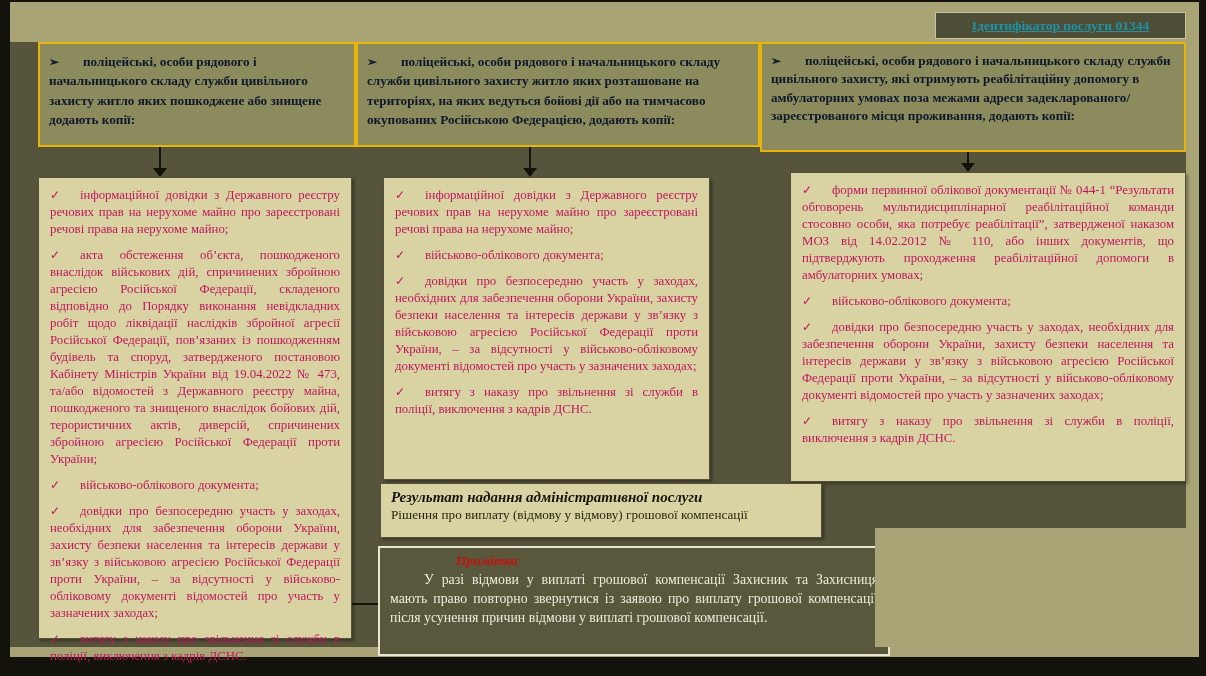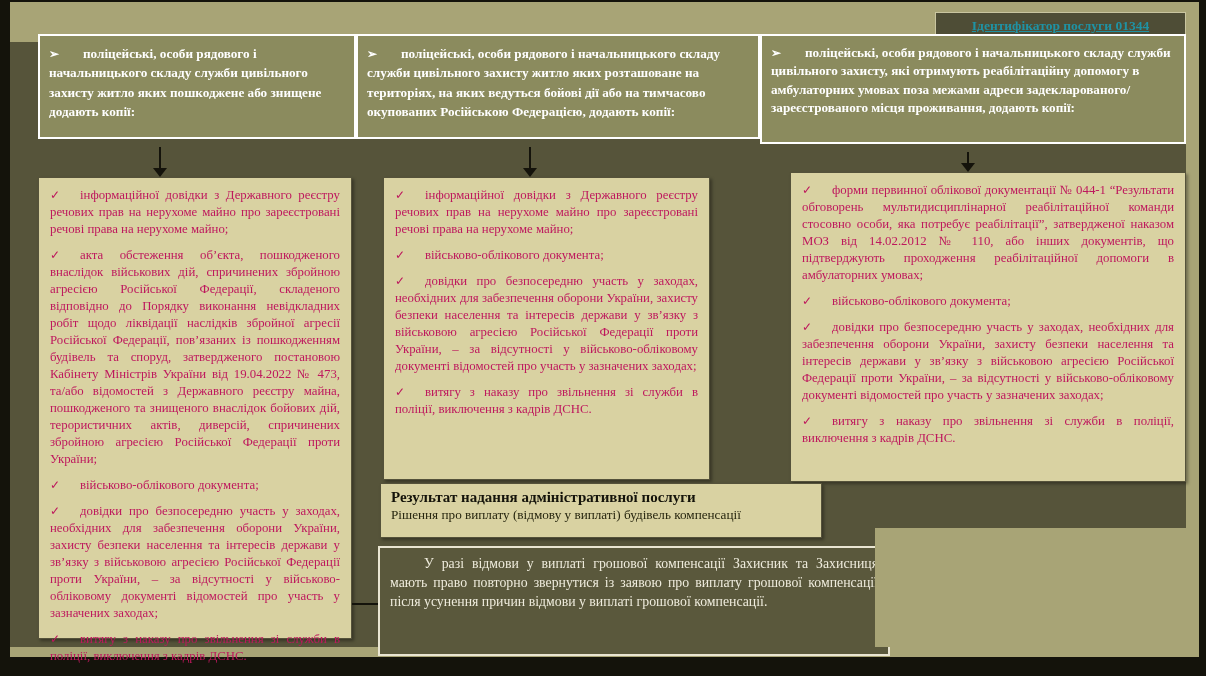--- a/index.html
+++ b/index.html
@@ -10,22 +10,22 @@
   .slide { position:absolute; left:10px; top:2px; width:1189px; height:655px; background:#a8a476; }
   .panel { position:absolute; left:10px; top:42px; width:1176px; height:605px; background:#56543a; }
   .logo-area { position:absolute; left:875px; top:528px; width:311px; height:119px; background:#a8a476; }
 
   
   .ident-box { position:absolute; left:935px; top:12px; width:251px; height:27px;
     background:#4e4d36; border:1px solid #c9c5a0; display:flex; align-items:center; justify-content:center; }
   .ident-link { color:#1f92a4; font-weight:bold; font-size:13.5px; text-decoration:underline; cursor:pointer; }
 
   
-  .hdr { position:absolute; top:34px; background:#8b8b5e; border:2px solid #ffffff;
-    color:#ffffff; font-weight:bold; font-size:13.2px; line-height:1.45; padding:8px 9px 6px 9px; text-align:left; }
+  .hdr { position:absolute; top:42px; background:#8b8b5e; border:2px solid #eab308;
+    color:#0f172a; font-weight:bold; font-size:13.2px; line-height:1.45; padding:8px 9px 6px 9px; text-align:left; }
   .hdr-1 { left:38px;  width:318px; height:105px; }
   .hdr-2 { left:356px; width:404px; height:105px; }
   .hdr-3 { left:760px; width:426px; height:110px; line-height:1.40; }
   .pointer { display:inline-block; width:34px; font-size:12px; }
 
   
   .arrow { position:absolute; width:14px; }
   .arrow .stem { position:absolute; left:6px; top:0; width:2px; background:#14130b; }
   .arrow .head { position:absolute; left:0; width:0; height:0;
     border-left:7px solid transparent; border-right:7px solid transparent; border-top:9px solid #14130b; }
@@ -37,21 +37,21 @@
   .cbox-1 { left:38px;  top:177px; width:314px; height:462px; }
   .cbox-2 { left:383px; top:177px; width:327px; height:303px; }
   .cbox-3 { left:790px; top:172px; width:396px; height:310px; }
   .item { margin-bottom:9px; }
   .item:last-child { margin-bottom:0; }
   .check { display:inline-block; width:30px; font-size:12px; }
 
   
   .result-box { position:absolute; left:380px; top:483px; width:442px; height:55px;
     background:#d9d2a2; border:1px solid #55523a; box-shadow:2px 2px 3px rgba(0,0,0,0.35); padding:5px 10px; }
-  .result-title { font-weight:bold; font-size:15px; color:#14130a; }
+  .result-title { font-weight:bold; font-size:15px; color:#14130a;font-style:italic; }
   .result-body { font-size:13.2px; color:#27260f; margin-top:1px; }
 
   
   .note-box { position:absolute; left:378px; top:546px; width:512px; height:110px;
     background:#5a583c; border:2px solid #e9e5d2; padding:5px 10px 5px 10px; }
   .note-title { color:#cb0f0f; font-weight:bold; font-style:italic; font-size:13.5px; margin-left:66px; }
   .note-body { color:#efecdd; font-size:13.8px; line-height:19px; text-align:justify; text-indent:34px; margin-top:1px; }
 
   
   .connector { position:absolute; left:352px; top:603px; width:28px; height:2px; background:#14130b; }
@@ -107,26 +107,27 @@
 
   <div class="cbox cbox-3">
     <p class="item"><span class="check">✓</span><span>форми первинної облікової документації № 044-1 “Результати обговорень мультидисциплінарної реабілітаційної команди стосовно особи, яка потребує реабілітації”, затвердженої наказом МОЗ від 14.02.2012 № 110, або інших документів, що підтверджують проходження реабілітаційної допомоги в амбулаторних умовах;</span></p>
     <p class="item"><span class="check">✓</span><span>військово-облікового документа;</span></p>
     <p class="item"><span class="check">✓</span><span>довідки про безпосередню участь у заходах, необхідних для забезпечення оборони України, захисту безпеки населення та інтересів держави у зв’язку з військовою агресією Російської Федерації проти України, – за відсутності у військово-обліковому документі відомостей про участь у зазначених заходах;</span></p>
     <p class="item"><span class="check">✓</span><span>витягу з наказу про звільнення зі служби в поліції, виключення з кадрів ДСНС.</span></p>
   </div>
 
   <div class="result-box">
     <div class="result-title">Результат надання адміністративної послуги</div>
-    <div class="result-body">Рішення про виплату (відмову у виплаті) будівель компенсації</div>
+    <div class="result-body">Рішення про виплату (відмову у відмову) грошової компенсації</div>
   </div>
 
   <div class="connector"></div>
 
   <div class="note-box">
+    <div class="note-title">Примітка</div>
     <div class="note-body">У разі відмови у виплаті грошової компенсації Захисник та Захисниця мають право повторно звернутися із заявою про виплату грошової компенсації після усунення причин відмови у виплаті грошової компенсації.</div>
   </div>
 
   <div class="logo-area">
     
     
   </div>
 </div>
 
 </body></html>

